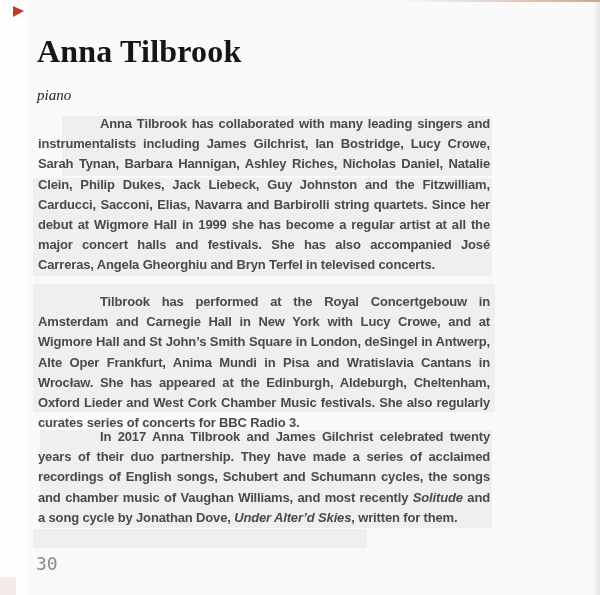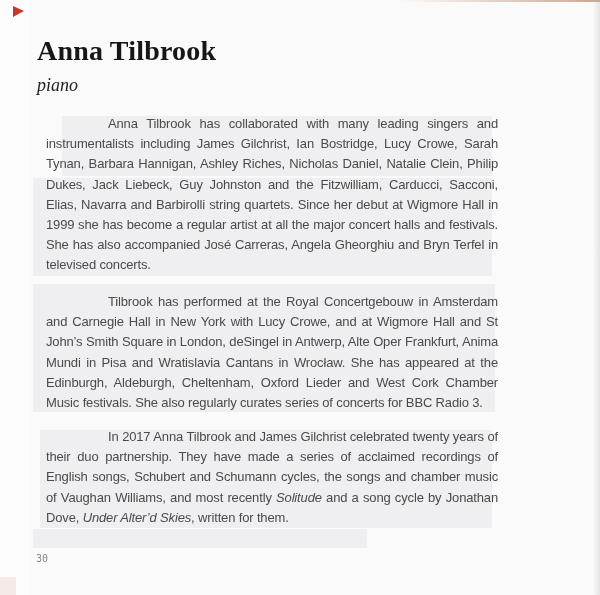--- a/index.html
+++ b/index.html
@@ -24,47 +24,47 @@
   .band4{left:40px;top:430px;width:452px;height:98px;}
   .band5{left:33px;top:529px;width:334px;height:19px;}
 
   
   .corner-triangle{position:absolute;left:13px;top:6px;width:0;height:0;
     border-left:11px solid #c23a2b;border-top:5px solid transparent;border-bottom:6px solid transparent;}
 
   header{position:absolute;left:37px;top:36px;}
   h1{
     margin:0;font-family:"Liberation Serif",serif;font-weight:700;
-    font-size:28px;line-height:30px;color:#161616;letter-spacing:0.2px;
+    font-size:32px;line-height:30px;color:#161616;letter-spacing:0.2px;
   }
   .subtitle{
     font-family:"Liberation Serif",serif;font-style:italic;
-    font-size:18px;line-height:26px;color:#232323;margin-top:6px;
+    font-size:15px;line-height:26px;color:#232323;margin-top:16px;
   }
 
   #paragraphs{position:absolute;left:38px;top:0;width:452px;}
   #paragraphs p{
-    position:absolute;left:8px;width:452px;margin:0;
+    position:absolute;left:0;width:452px;margin:0;
     font-size:13px;line-height:20.2px;letter-spacing:-0.15px;
-    color:#4a4a4a;text-align:justify;text-indent:62px;
+    color:#4a4a4a;text-align:justify;text-indent:62px;font-weight:bold;
   }
   #paragraphs p:nth-child(1){top:114px;}
   #paragraphs p:nth-child(2){top:292px;}
   #paragraphs p:nth-child(3){top:427px;}
   #paragraphs .it{font-style:italic;}
 
   .website{
     position:absolute;right:110px;top:532px;
     font-family:"DejaVu Sans Mono",monospace;
     font-size:11.5px;letter-spacing:1.1px;color:#6e6e6e;
   }
   .page-number{
     position:absolute;left:36px;top:553px;
     font-family:"DejaVu Sans Mono",monospace;
-    font-size:10px;color:#8a8a8a;
+    font-size:18px;color:#8a8a8a;
   }
 </style>
 </head>
 <body>
 
 <div class="page">
 
   <div class="scan-strip-left"></div>
   <div class="band band1"></div>
   <div class="band band2"></div>

